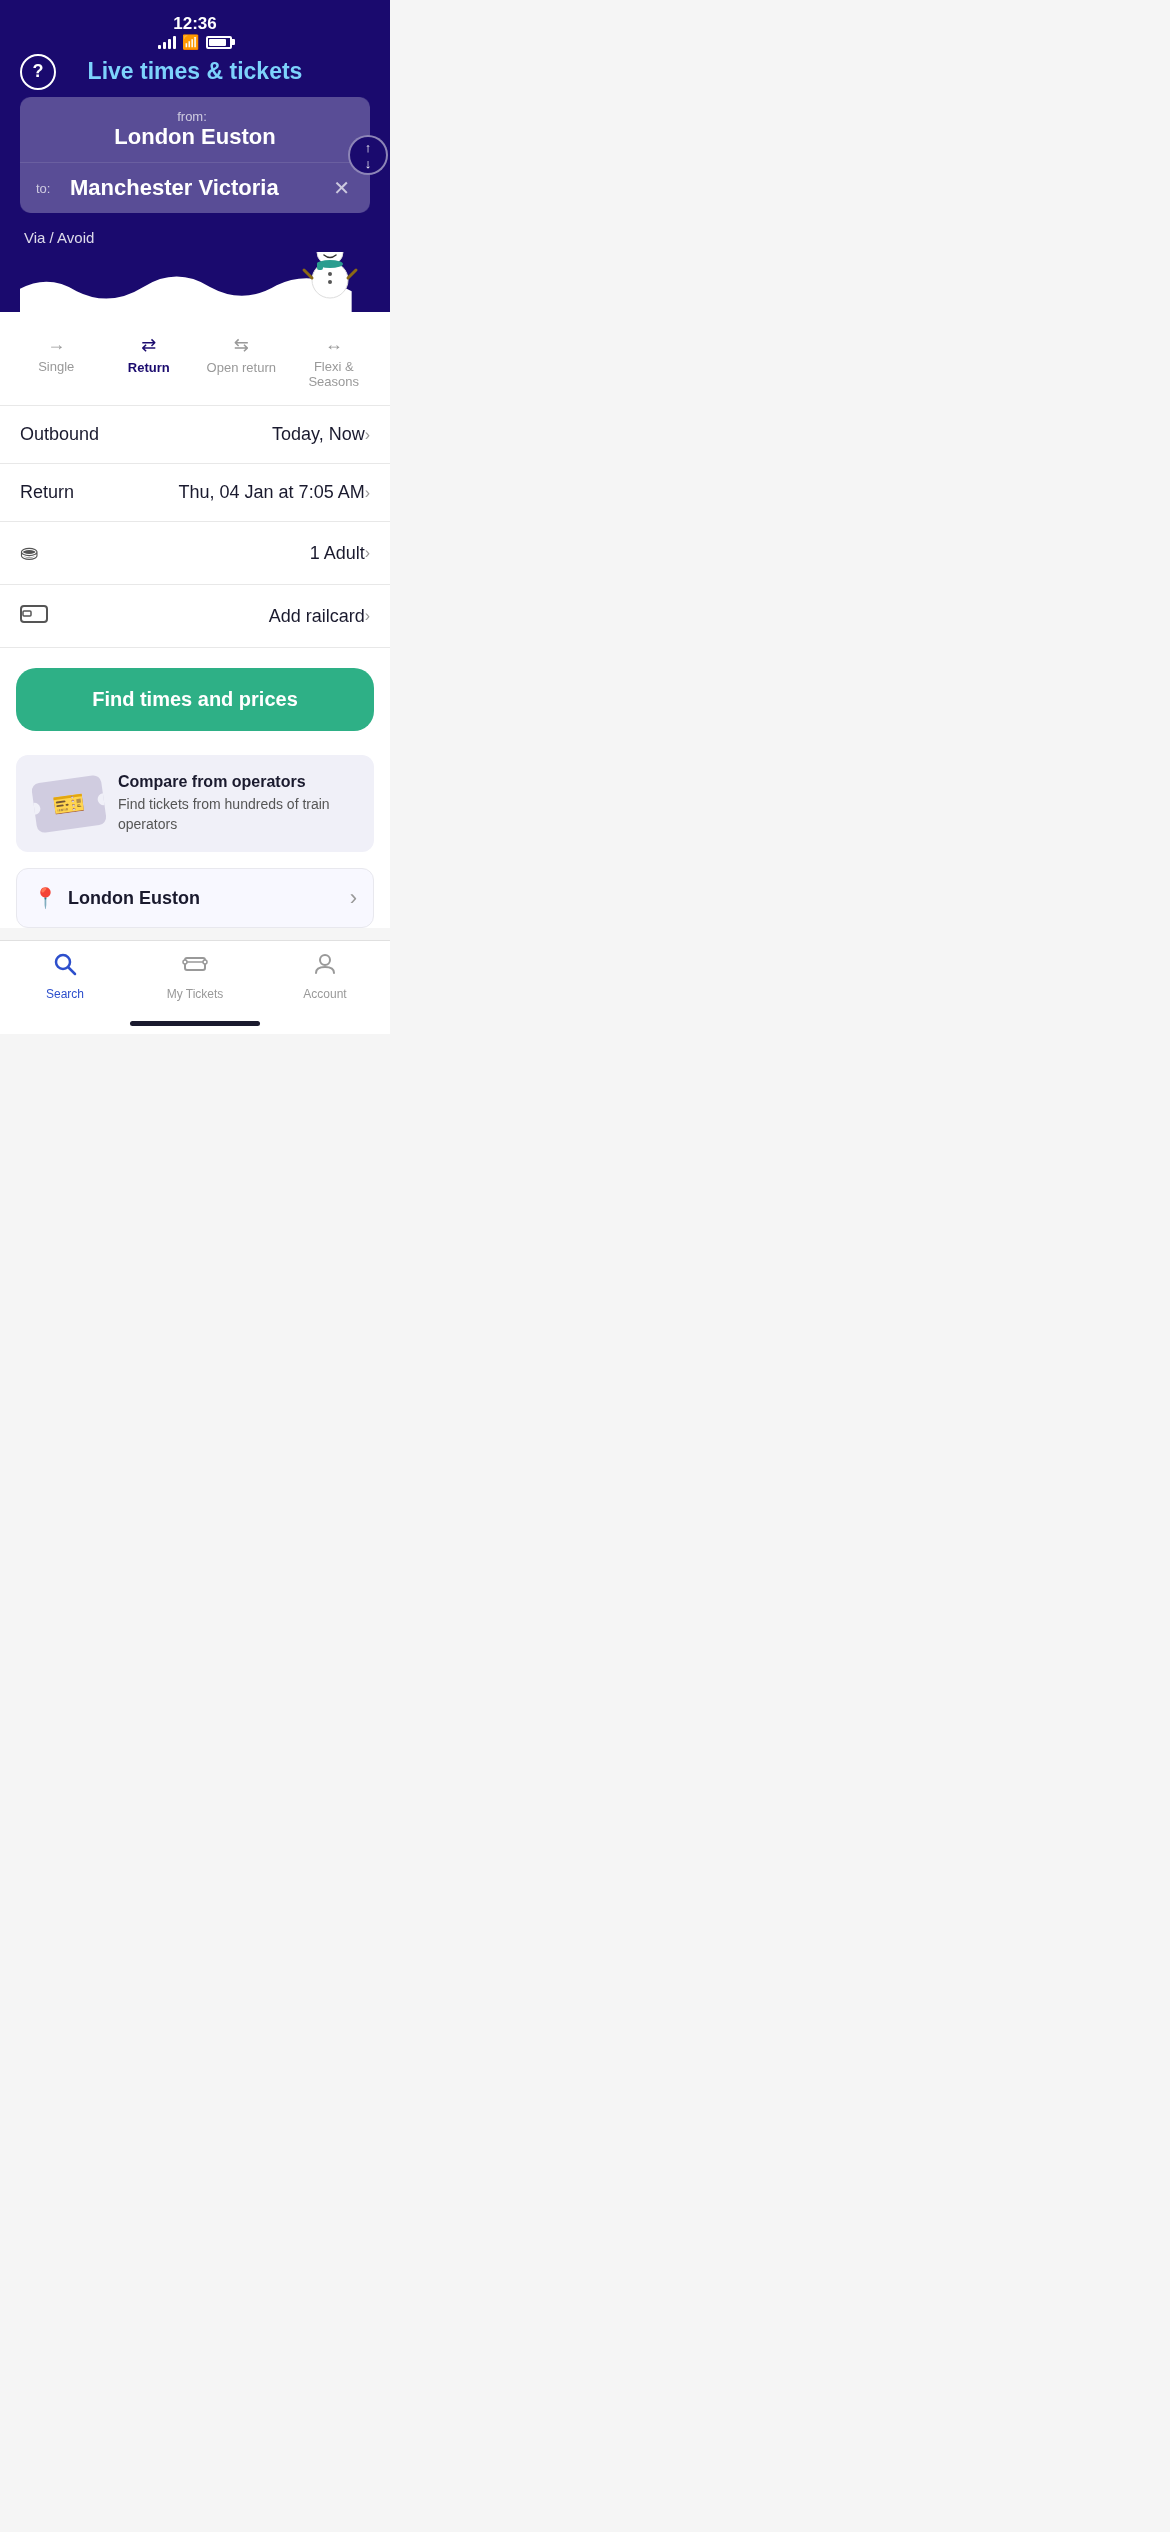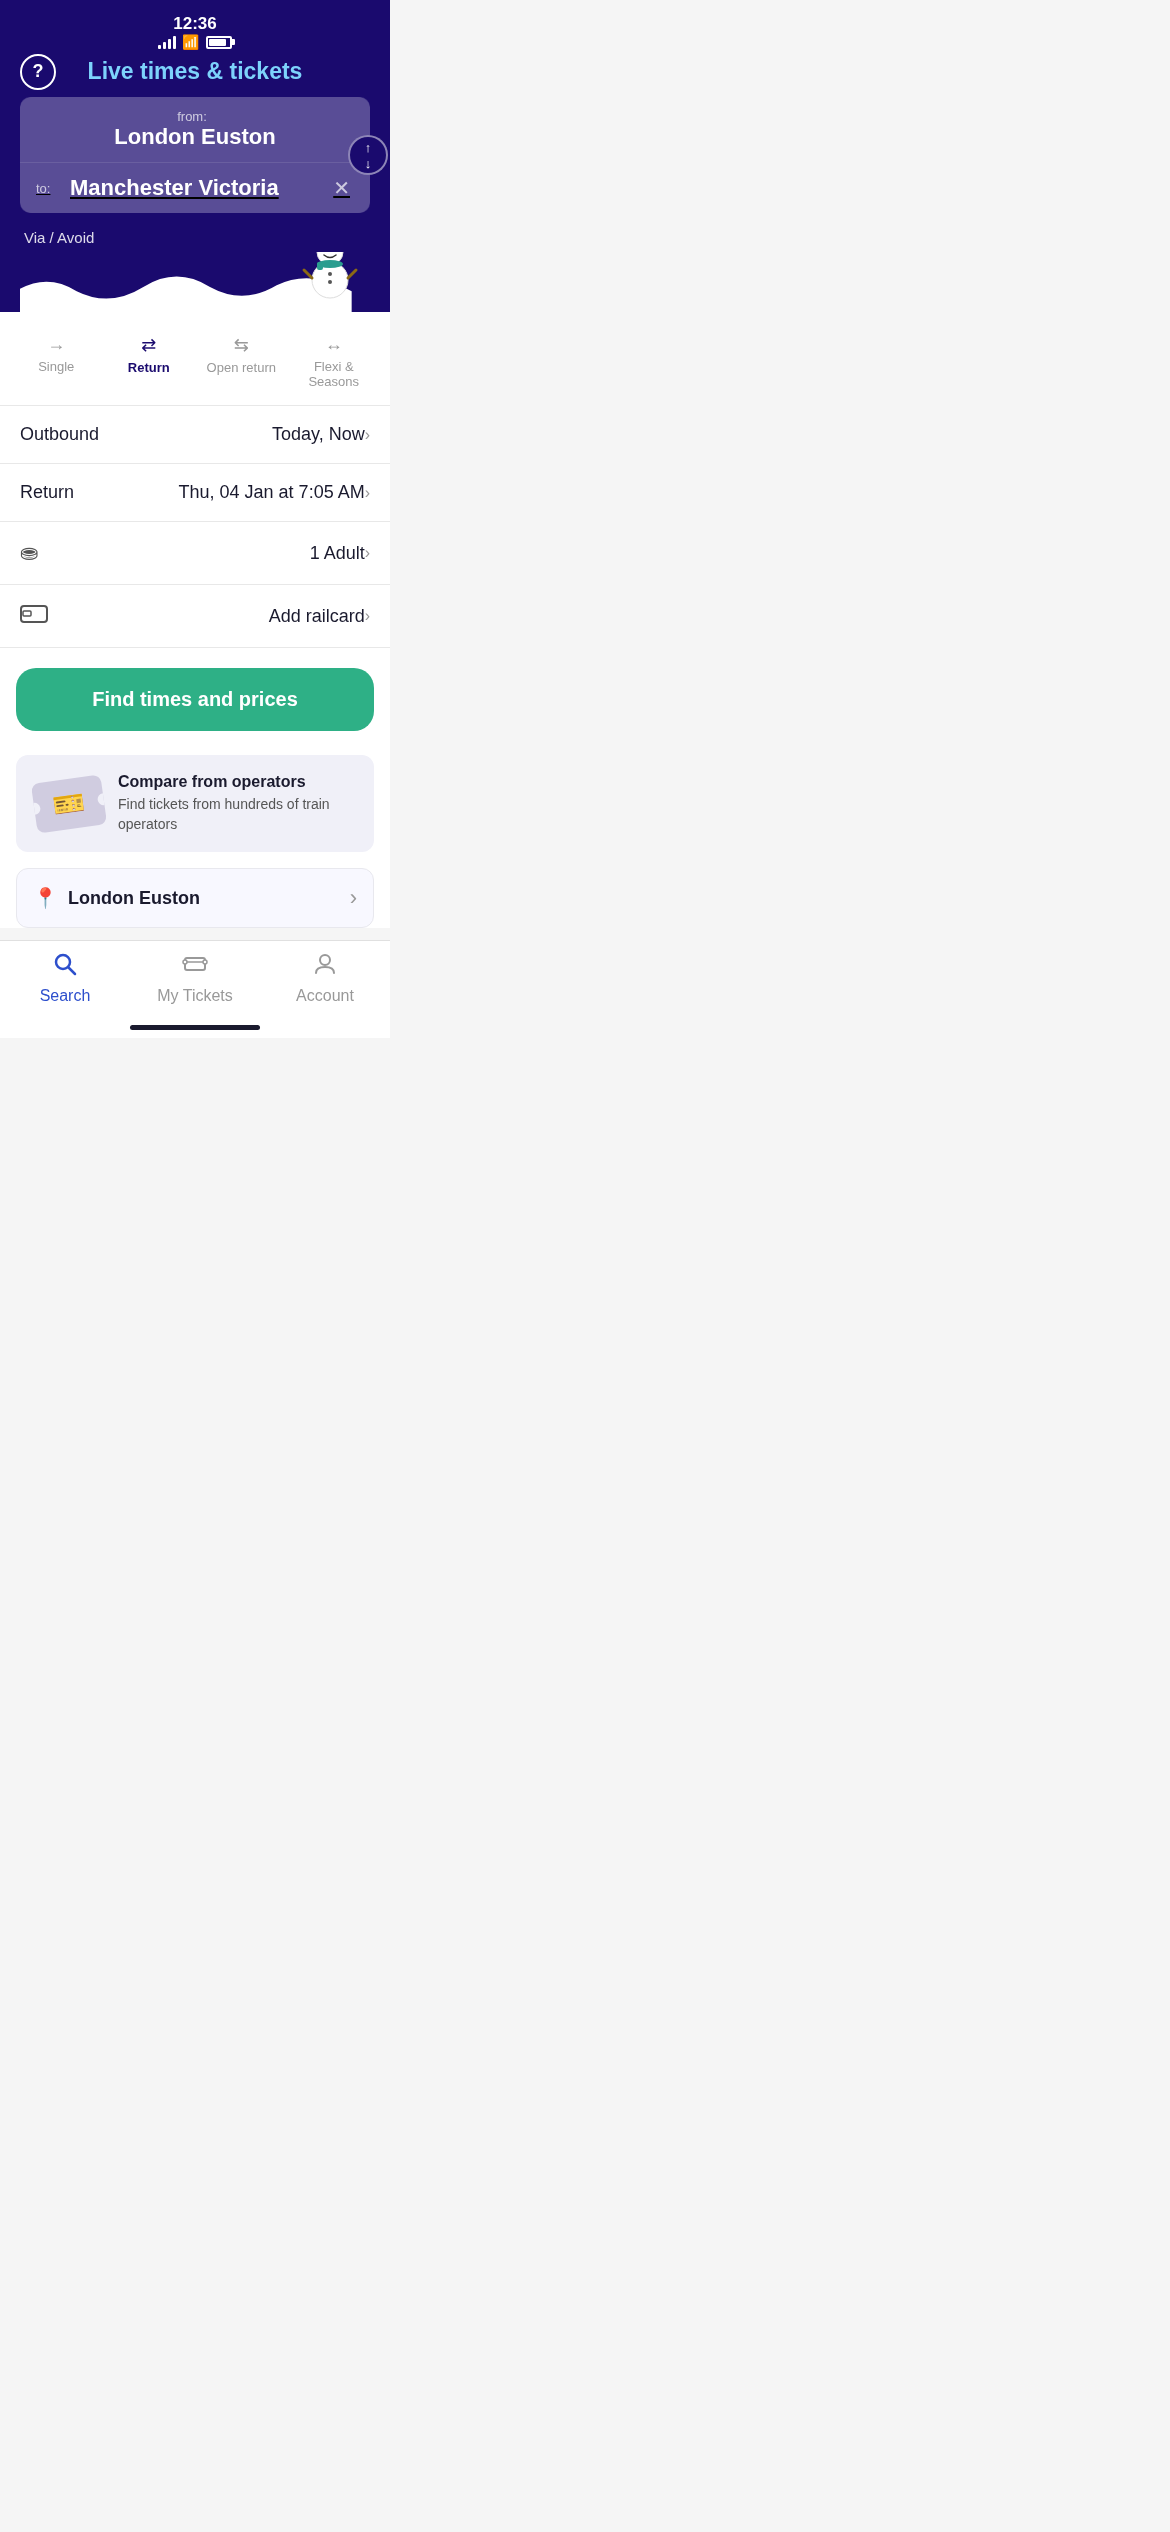--- a/index.html
+++ b/index.html
@@ -131,21 +131,20 @@
       border-bottom: 1px solid rgba(255,255,255,0.1);
       flex-direction: column;
     }
     .to-field {
       background: rgba(255,255,255,0.18);
       border-radius: 0 0 10px 10px;
       padding: 12px 16px;
       display: flex;
       align-items: center;
       justify-content: flex-end;
-      text-decoration: underline;
     }
     .field-label {
       color: rgba(255,255,255,0.7);
       font-size: 13px;
       margin-right: 6px;
       min-width: 28px;
     }
     .field-value {
       color: white;
       font-size: 22px;
@@ -402,21 +401,21 @@
       display: flex;
       flex-direction: column;
       align-items: center;
       cursor: pointer;
       gap: 4px;
     }
     .nav-icon {
       font-size: 24px;
     }
     .nav-label {
-      font-size: 16px;
+      font-size: 12px;
       font-weight: 500;
       color: #999;
     }
     .nav-label.active {
       color: #2d4fcc;
     }
     .nav-icon.active {
       color: #2d4fcc;
     }
 

